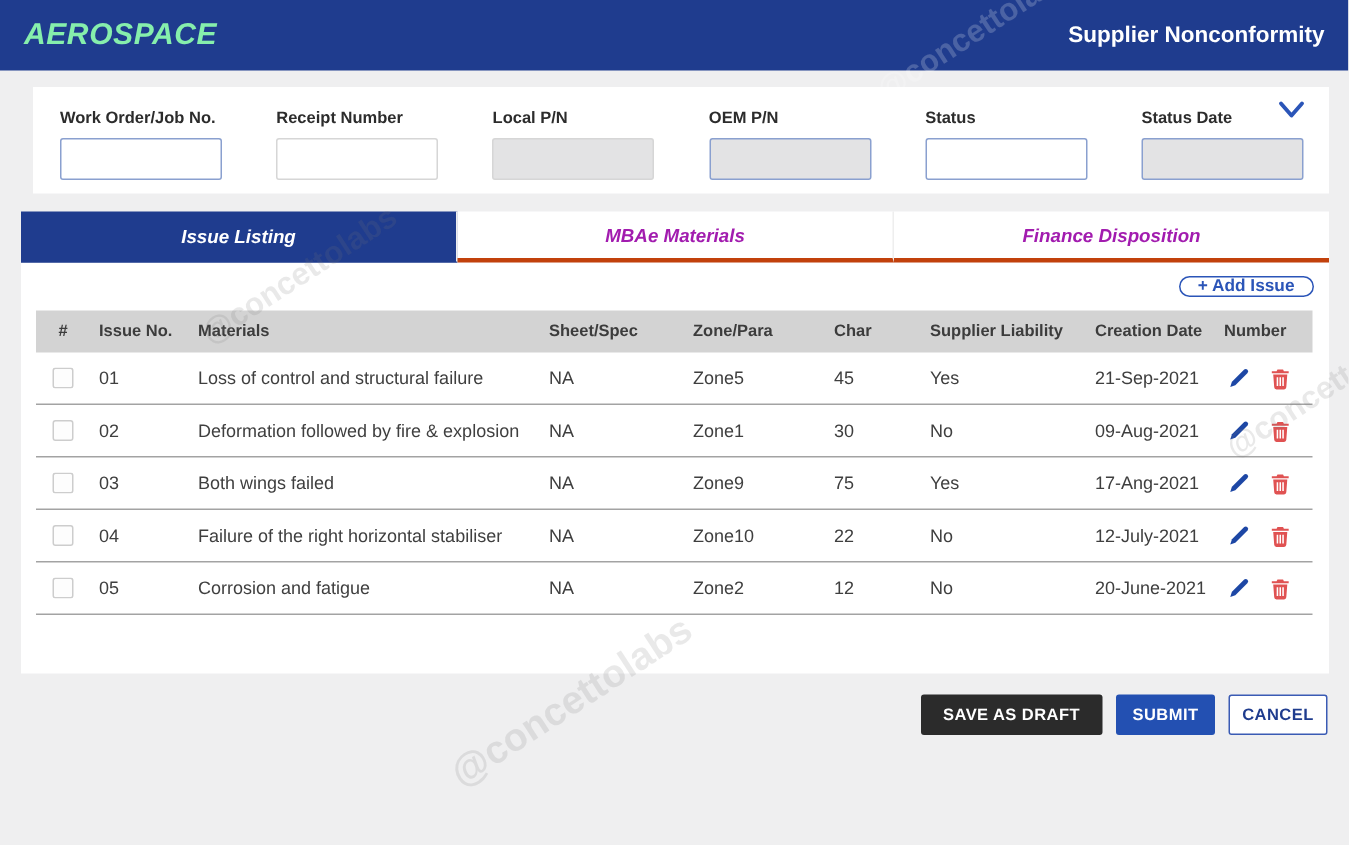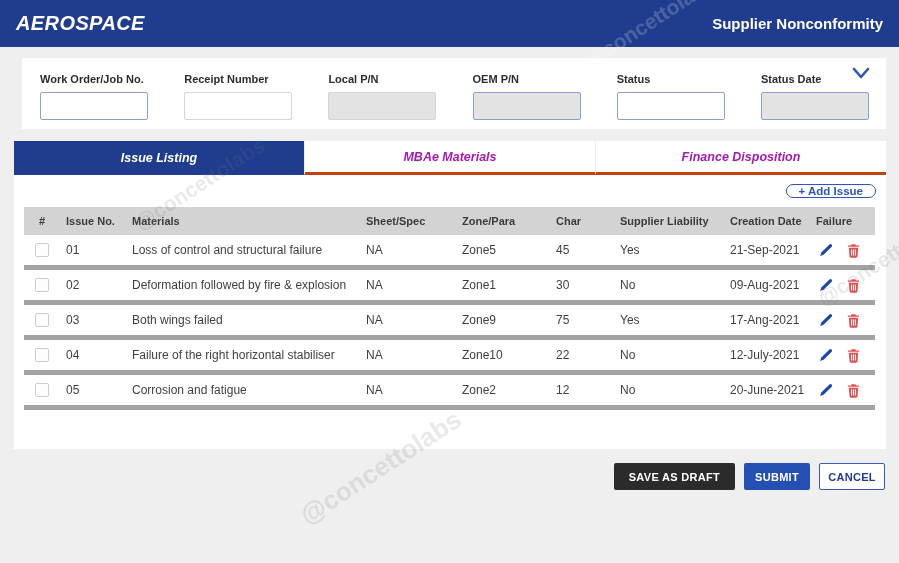--- a/index.html
+++ b/index.html
@@ -6,21 +6,21 @@
   html,body { background:#efeff0; }
   .page {
     position: relative; width: 899px; height: 563px; overflow: hidden;
     background:#efeff0; font-family: "Liberation Sans", sans-serif; color:#3f3f3f;
   }
   
   .app-header {
     height: 47px; background:#1f3c8e; display:flex; align-items:center;
     justify-content:space-between; padding: 0 16px;
   }
-  .brand { color:#ffffff; font-size:20px; font-weight:800; font-style:italic; letter-spacing:.4px; }
+  .brand { color:#86efac; font-size:20px; font-weight:800; font-style:italic; letter-spacing:.4px; }
   .page-title { color:#fff; font-size:15px; font-weight:700;text-align:center; }
   
   .filter-card {
     position:relative; margin: 11px 13px 0 22px; height: 71px; background:#fff;
     padding: 15px 17px 0 18px;
   }
   .filter-row { display:flex; justify-content:space-between; }
   .filter-field { width: 108px; }
   .filter-label { font-size:11px; font-weight:600; color:#2c2c2c; margin-bottom:7px; white-space:nowrap; }
   .filter-input { height:28px; background:#fff; border:1px solid #d6d6d6; border-radius:2px; }
@@ -42,21 +42,21 @@
   .add-issue {
     height:14px; padding: 0 12px; background:#fff; border:1px solid #2b55b8;
     color:#2b55b8; font-size:11.5px; font-weight:600; border-radius:12px;
     font-family:"Liberation Sans",sans-serif; cursor:pointer;
   }
   
   .tbl { margin: 0 11px 0 10px; }
   .tr { display:grid; grid-template-columns: 36px 66px 234px 96px 94px 64px 110px 86px 1fr; align-items:center; }
   .thead { background:#d3d3d3; height:28px; }
   .thead .td { font-size:11px; font-weight:700; color:#3c3c3c; }
-  .tbody .tr { height:35px; border-bottom:5px solid #a3a3a3; }
+  .tbody .tr { height:35px; border-bottom:1px solid #a3a3a3; }
   .td { font-size:12px; color:#3f3f3f; padding-left:6px; white-space:nowrap; overflow:hidden; }
   .td.center { display:flex; justify-content:center; padding-left:0; }
   .cb { width:14px; height:14px; border:1px solid #cdcdcd; border-radius:2px; background:#fdfdfd; cursor:pointer; }
   .actions { display:flex; gap:13px; align-items:center; padding-left:8px; }
   .icon-btn { width:15px; height:15px; cursor:pointer; display:inline-block; }
   
   .footer-actions { display:flex; justify-content:flex-end; gap:9px; margin: 14px 14px 0 0; }
   .btn { height:27px; font-size:11px; font-weight:700; letter-spacing:.3px; border-radius:2px;
          font-family:"Liberation Sans",sans-serif; cursor:pointer; }
   .btn-draft { background:#2b2b2b; color:#fff; border:none; padding:0 15px; }
@@ -125,21 +125,21 @@
     <div class="tbl">
       <div class="tr thead">
           <div class="td center">#</div>
           <div class="td">Issue No.</div>
           <div class="td">Materials</div>
           <div class="td">Sheet/Spec</div>
           <div class="td">Zone/Para</div>
           <div class="td">Char</div>
           <div class="td">Supplier Liability</div>
           <div class="td">Creation Date</div>
-          <div class="td">Failure</div>
+          <div class="td">Number</div>
         </div>
       <div class="tbody">
           <div class="tr">
             <div class="td center">
               <div class="cb"></div>
             </div>
             <div class="td">01</div>
             <div class="td">Loss of control and structural failure</div>
             <div class="td">NA</div>
             <div class="td">Zone5</div>

